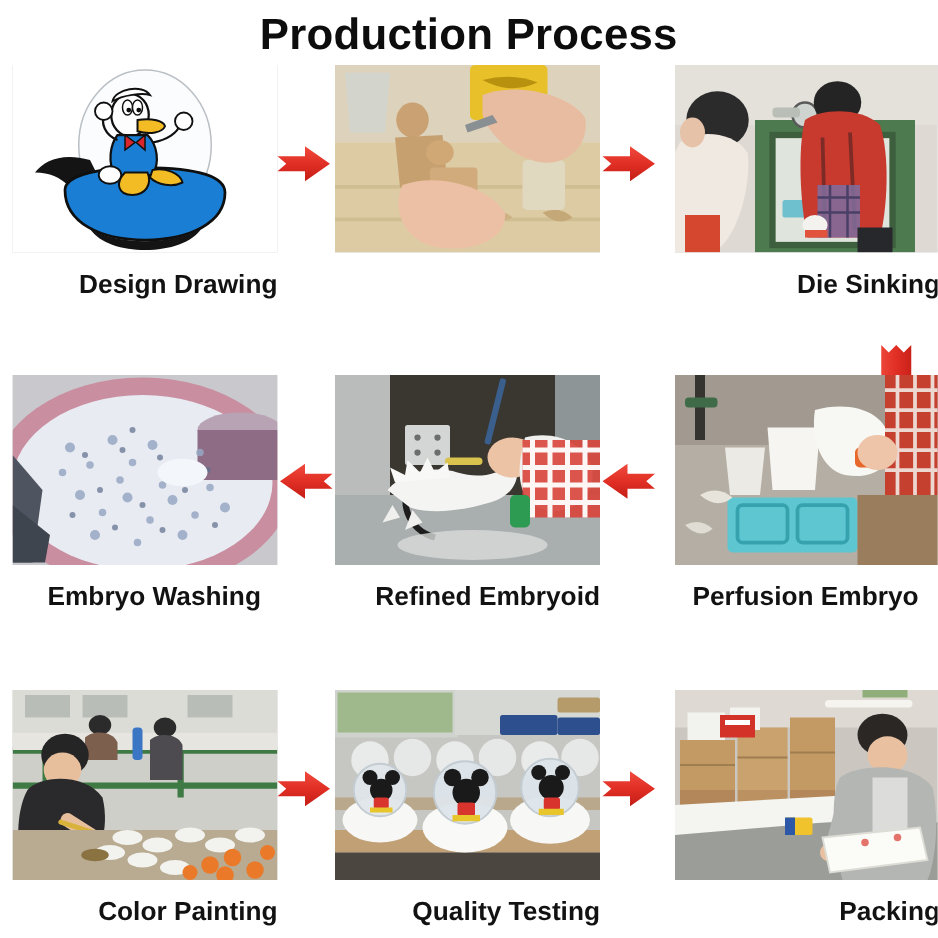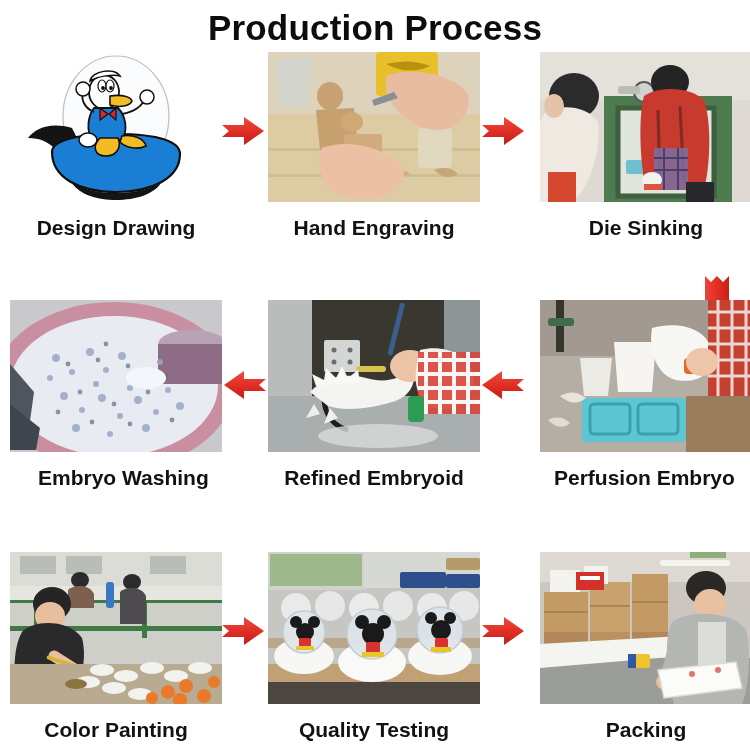--- a/index.html
+++ b/index.html
@@ -65,21 +65,21 @@
     overflow: hidden;
     background: #d9d9d9;
   }
   .photo.tall { height: 152px; }
 
   .caption {
     margin-top: 14px;
     font-size: 21px;
     font-weight: bold;
     color: #121212;
-    text-align: center;
+    text-align: right;
     white-space: nowrap;
     letter-spacing: 0px;
   }
   .caption.shift-left  { text-align: left;  padding-left: 28px; }
   .caption.shift-right { text-align: left;  padding-left: 14px; }
 
   
   .arrow {
     position: absolute;
     width: 46px;
@@ -213,21 +213,20 @@
 
             <path d="M118 24 C142 14 186 22 200 42 C204 62 188 80 166 78
                      C146 76 124 58 118 40 Z" fill="#e8bca0"></path>
             <path d="M104 48 L126 40 L130 46 L106 54 Z" fill="#8a8f93"></path>
 
             <path d="M54 96 C80 86 122 96 136 118 C138 140 110 150 82 146
                      C58 142 44 118 54 96 Z" fill="#ecc0a4"></path>
           </svg>
         </div>
       </div>
-      <div class="caption">Hand Engraving</div>
     </div>
 
     <div class="arrow a-r1-2">
       <svg viewBox="0 0 46 34" xmlns="http://www.w3.org/2000/svg">
         <path d="M2 11 L9 17 L2 23 L24 23 L24 31 L44 17 L24 3 L24 11 Z" fill="url(#ar1)"></path>
       </svg>
     </div>
 
     <div class="cell c3">
       <div class="photo">

